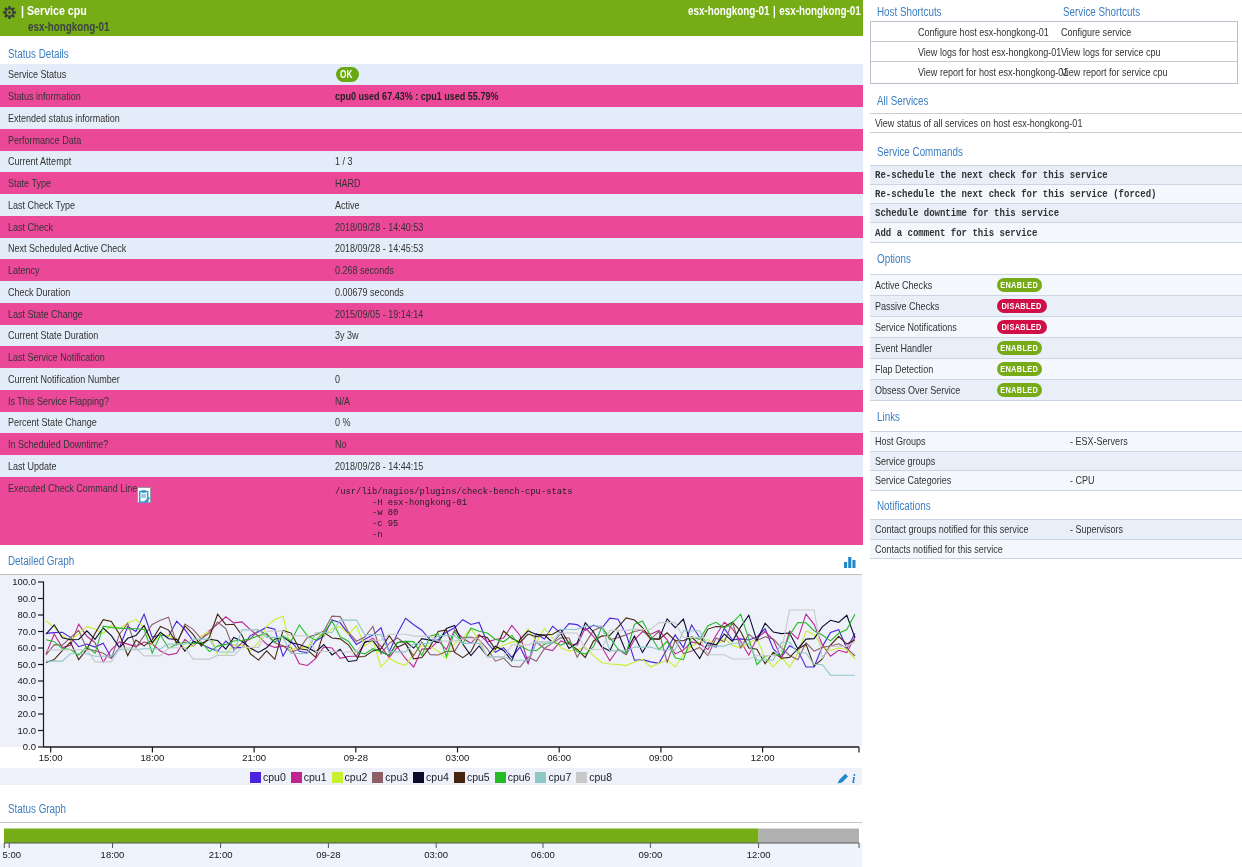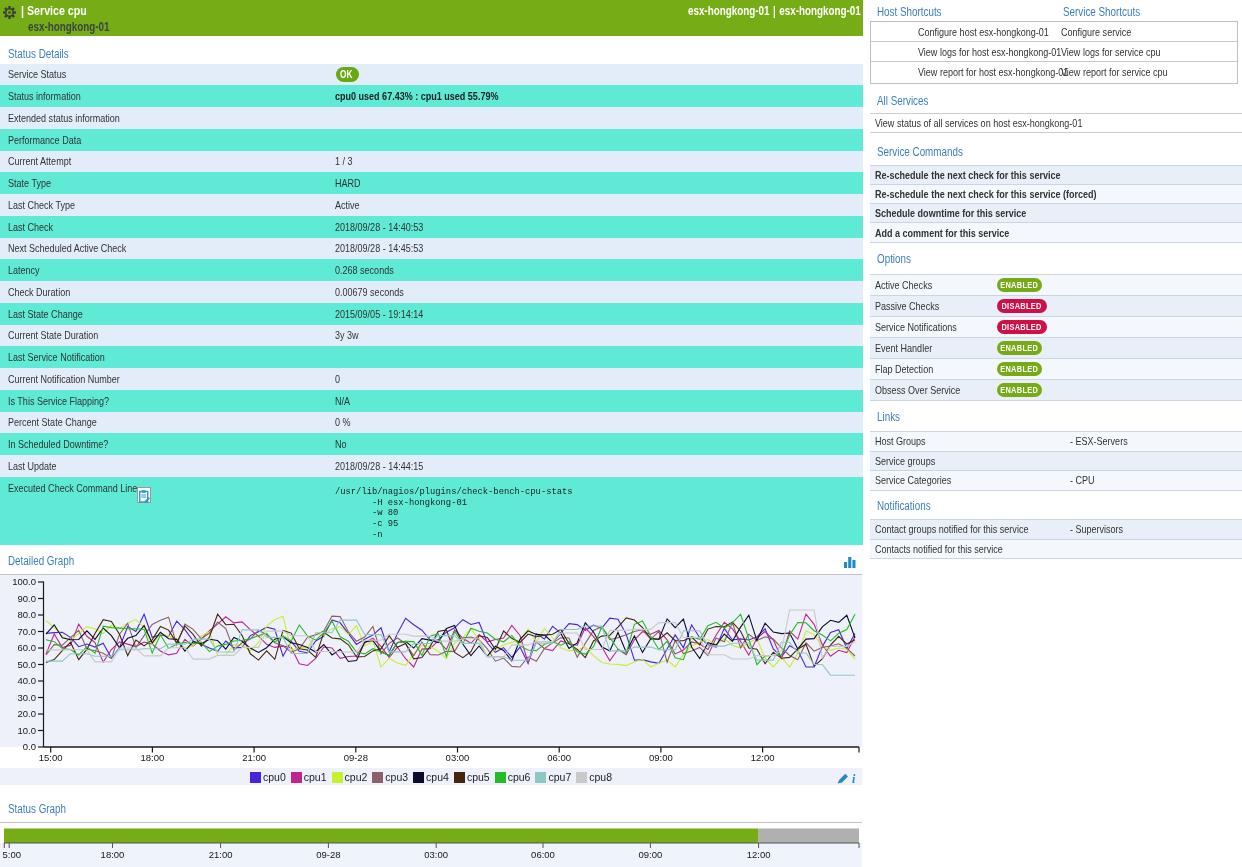--- a/index.html
+++ b/index.html
@@ -13,21 +13,21 @@
 .gtitle { position:absolute; left:21px; top:3px; color:#fff; font-size:13px; font-weight:bold; }
 .gsub { position:absolute; left:28px; top:20px; color:#3c4443; font-size:12px; font-weight:bold; }
 .gright { position:absolute; left:0; top:4px; width:861px; text-align:right; color:#fff; font-size:12px; font-weight:bold; }
 .gright .t { transform-origin:100% 50%; }
 
 .stitle { position:absolute; left:8px; color:#3c7ec1; font-size:12px; }
 
 
 .lrow { position:absolute; left:0; width:863px; }
 .rb { background:#e3edf9; }
-.rp { background:#5eead4; }
+.rp { background:#ec4899; }
 .ll { position:absolute; left:8px; top:0; height:100%; display:flex; align-items:center;
       font-size:11px; color:#333; }
 .lv { position:absolute; left:335px; top:0; height:100%; display:flex; align-items:center;
       font-size:11px; color:#333; }
 .si { color:#222; }
 .mono { font-family:"Liberation Mono",monospace; font-size:8.8px; color:#222; }
 .okpill { display:inline-block; width:23px; height:15px; line-height:15px; text-align:center;
    background:#69a813; color:#fff; font-size:10px; font-weight:bold; border-radius:8px; margin-left:1px; }
 .cmd { position:absolute; left:335px; top:10.5px; font-family:"Liberation Mono",monospace;
    font-size:8.8px; line-height:10.6px; color:#222; }
@@ -55,21 +55,21 @@
    font-size:11px; color:#333;margin-left:42px; }
 .sc2 { position:absolute; left:190px; top:0; height:100%; display:flex; align-items:center;
    font-size:11px; color:#333; }
 .rrow { position:absolute; left:870px; width:372px; }
 .rb2 { background:#e9eff8; }
 .rp2 { background:#f4f8fd; }
 .rl { position:absolute; left:5px; top:0; height:100%; display:flex; align-items:center;
    font-size:11px; color:#333; white-space:nowrap;text-align:right; }
 .rv { position:absolute; left:200px; top:0; height:100%; display:flex; align-items:center;
    font-size:11px; color:#333; }
-.bold { font-weight:bold; }
+.bold { font-weight:bold;font-family:Liberation Mono, monospace; }
 .hline { position:absolute; left:870px; width:372px; height:1px; background:#ccd5e2; }
 .badge { position:absolute; left:127px; top:50%; transform:translateY(-50%); height:14px;
    display:flex; align-items:center; justify-content:center;
    color:#fff; font-size:9px; font-weight:bold; letter-spacing:0.4px; border-radius:8px; }
 .badge.bgreen { background:#76ab17; }
 .badge.bred { background:#cf0f45; }
 </style></head>
 <body>
 
 <div class="ghead"></div>

